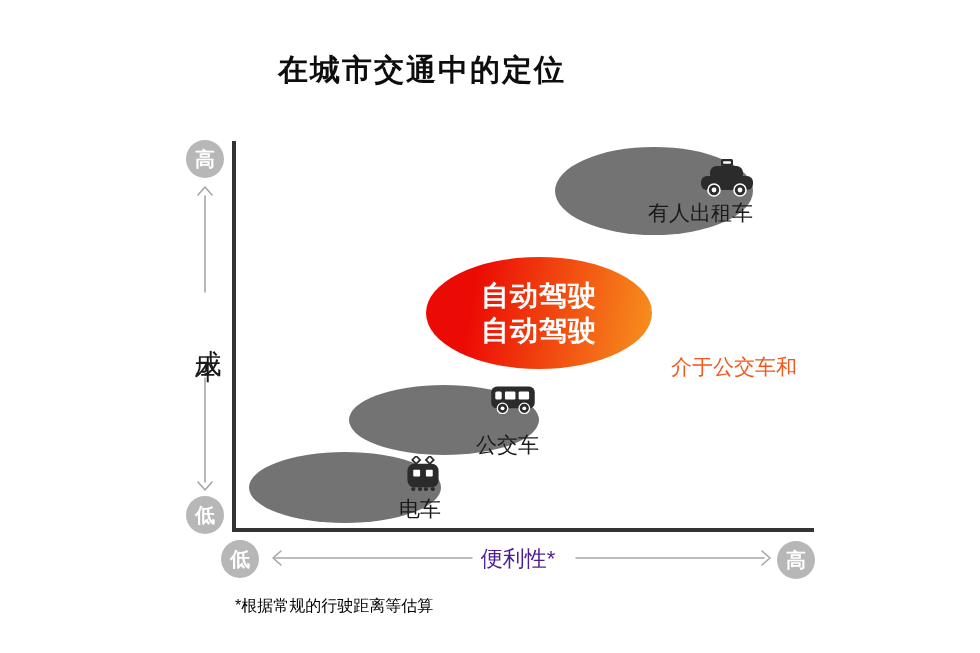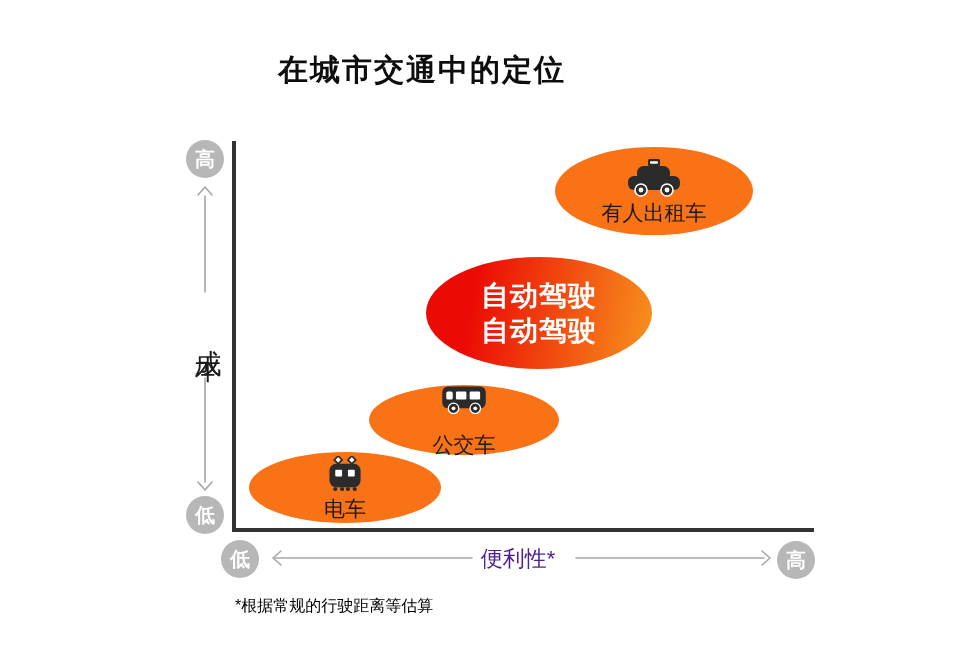--- a/index.html
+++ b/index.html
@@ -26,26 +26,26 @@
   
   .y-label{
     left:176px;top:294px;width:40px;height:80px;
     display:flex;align-items:center;justify-content:center;
     writing-mode:vertical-rl;text-orientation:upright;
     font-size:27px;color:#1a1a1a;letter-spacing:6px;
   }
   .x-label{left:446px;top:544px;width:120px;text-align:center;font-size:22px;color:#4c1d95;white-space:nowrap;}
   
   .bubble{
-    background:#f97316;border-radius:50%;
-    display:flex;flex-direction:column;align-items:center;justify-content:center;
+    background:#737373;border-radius:50%;
+    display:flex;flex-direction:column;align-items:flex-end;justify-content:center;
     gap:5px;z-index:1;
   }
   .b-tram{left:237px;top:452px;width:192px;height:71px;}
-  .b-bus{left:357px;top:385px;width:190px;height:70px;gap:20px;}
+  .b-bus{left:337px;top:385px;width:190px;height:70px;gap:20px;}
   .b-taxi{left:543px;top:147px;width:198px;height:88px;}
   .b-car{left:612px;top:224px;width:194px;height:66px;}
   .bubble .blabel{font-size:21px;color:#1a1a1a;line-height:1;white-space:nowrap;}
   .bubble svg{display:block;}
   
   .highlight{
     left:414px;top:257px;width:226px;height:112px;border-radius:50%;
     background:linear-gradient(100deg,#ec0b04 22%,#f7941e 100%);
     box-shadow:0 0 0 4px #ffffff;
     display:flex;flex-direction:column;align-items:center;justify-content:center;
@@ -138,17 +138,18 @@
       <circle cx="13" cy="31" r="6" fill="#2b2b2b" stroke="#fff" stroke-width="1.6"></circle>
       <circle cx="13" cy="31" r="2.4" fill="#fff"></circle>
       <circle cx="39" cy="31" r="6" fill="#2b2b2b" stroke="#fff" stroke-width="1.6"></circle>
       <circle cx="39" cy="31" r="2.4" fill="#fff"></circle>
     </svg>
     <span class="blabel">有人出租车</span>
   </div>
 
 
   <div class="abs annotation" style="color: rgb(241, 87, 29);">
+    <div>介于公交车和</div>
   </div>
 
   <div class="abs footnote">*根据常规的行驶距离等估算</div>
 
 </div>
 
 </body></html>

